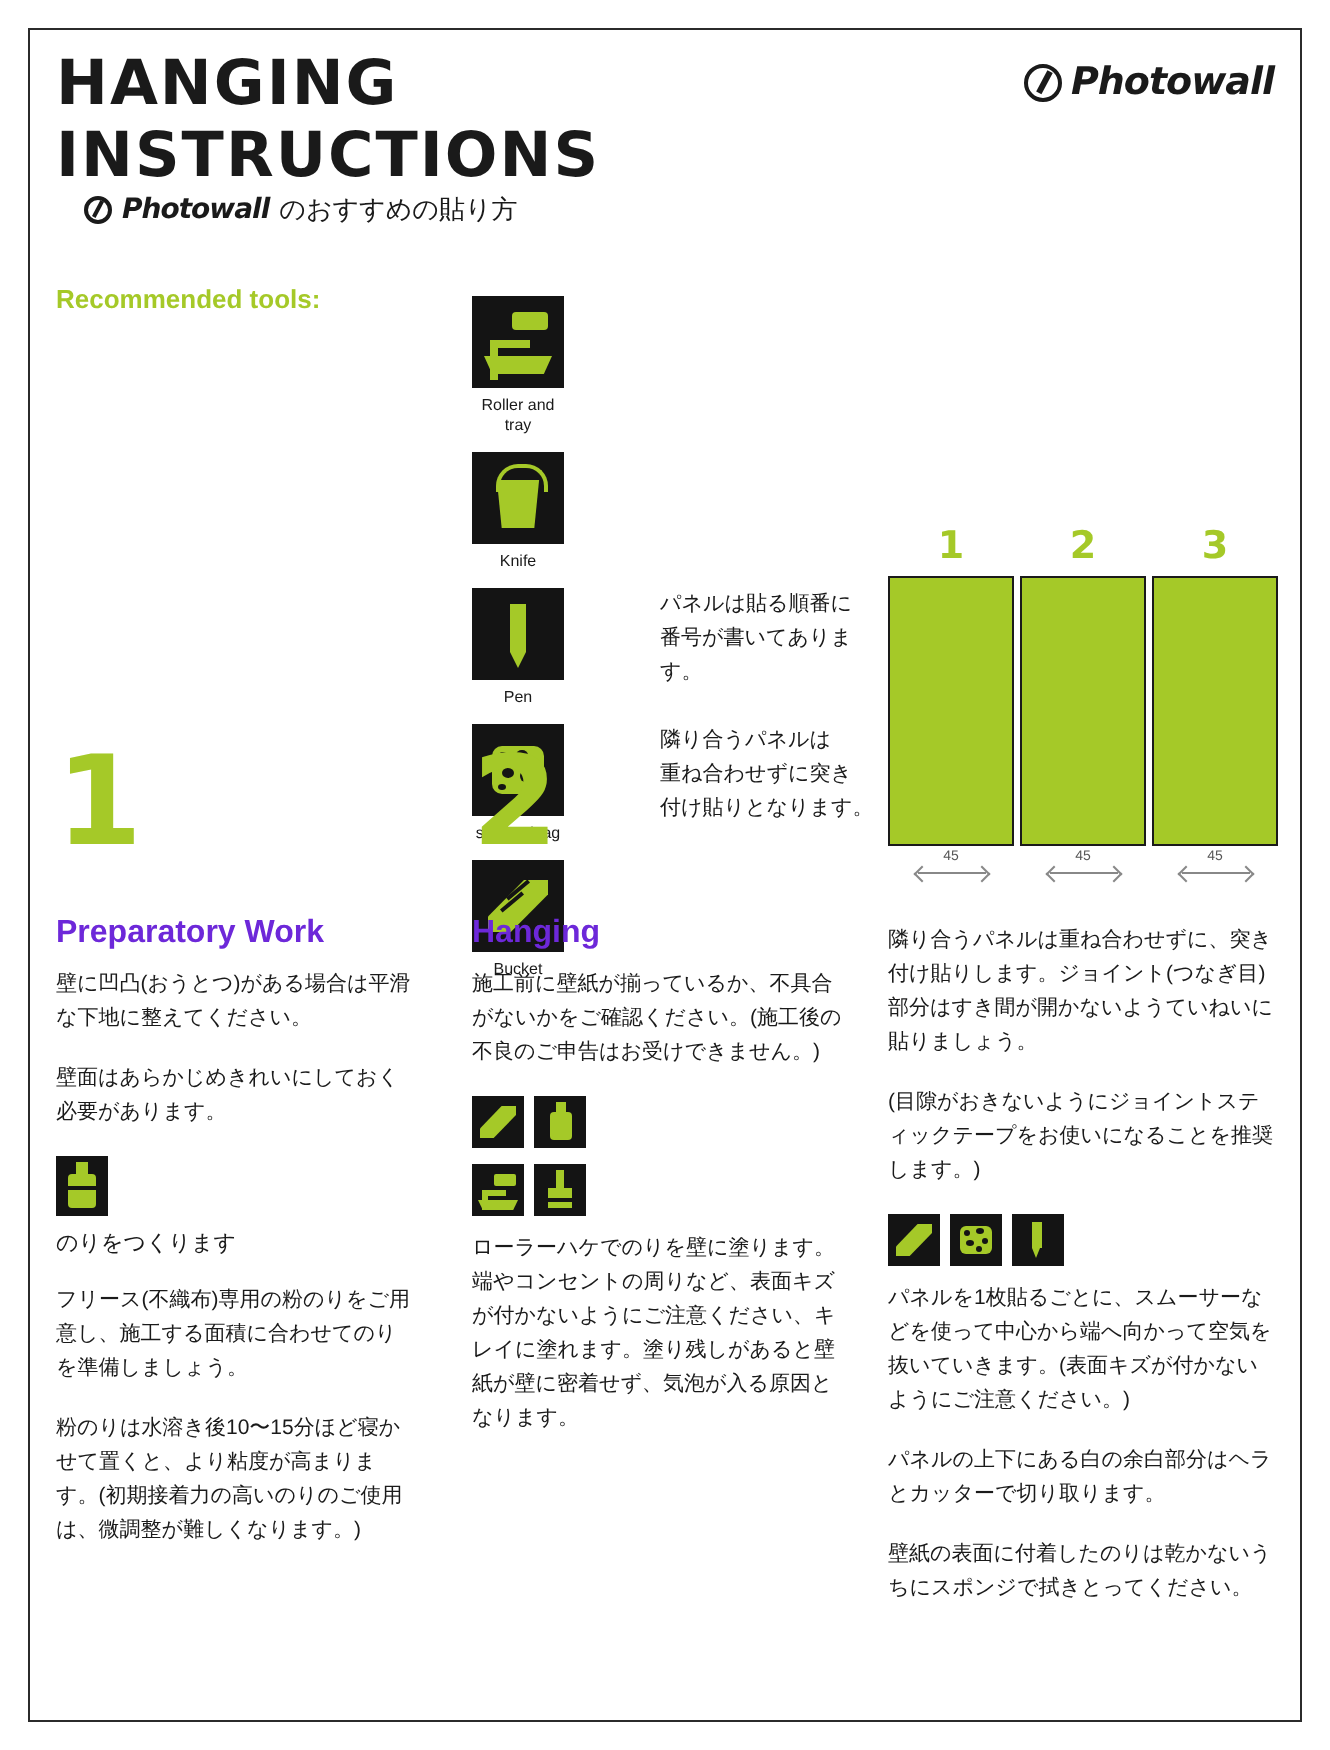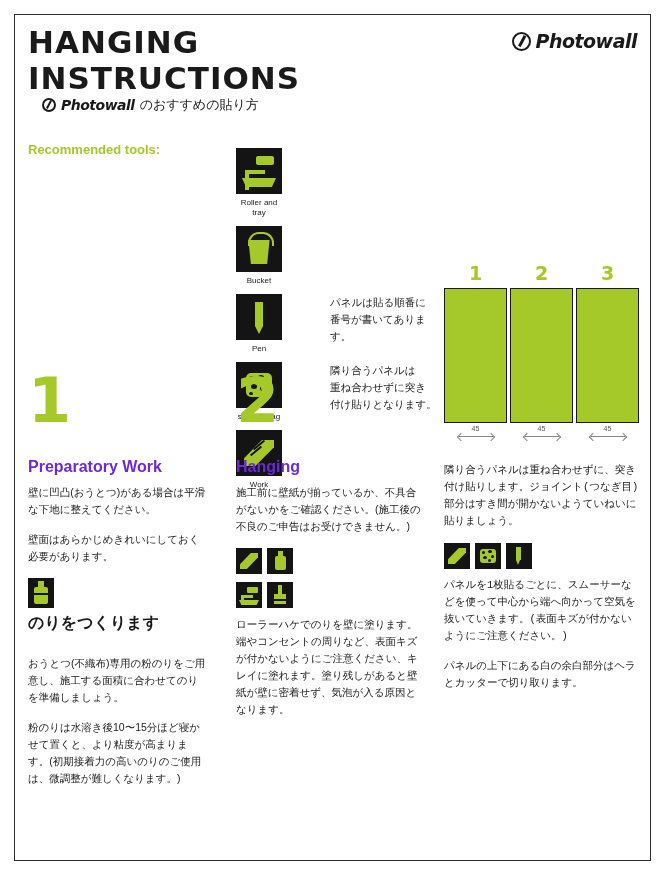--- a/index.html
+++ b/index.html
@@ -210,21 +210,21 @@
 
   
   .col {
     position: absolute;
     font-size: 10.5px;
     line-height: 17px;
     color: #1a1a1a;
   }
   #col1 { left: 28px; top: 484px; width: 180px; }
   #col2 { left: 236px; top: 484px; width: 185px; }
-  #col3 { left: 444px; top: 462px; width: 195px; font-family: Liberation Mono, monospace; }
+  #col3 { left: 444px; top: 462px; width: 195px; }
   .para { margin: 0 0 13px 0; }
 
   
   .panel-area {
     position: absolute;
     left: 444px;
     top: 262px;
     width: 195px;
   }
   .panel-nums {
@@ -344,23 +344,23 @@
   
   .glue-icon {
     width: 26px; height: 30px; background: #141414; position: relative; overflow: hidden;
     margin-bottom: 6px;
   }
   .glue-body { position: absolute; left: 6px; top: 9px; width: 14px; height: 17px; background: #a5c928; border-radius: 2px; }
   .glue-cap { position: absolute; left: 10px; top: 3px; width: 6px; height: 7px; background: #a5c928; }
   .glue-line { position: absolute; left: 6px; top: 15px; width: 14px; height: 2px; background: #141414; }
 
   .bold-line {
-    font-weight: bold;
-    font-size: 16px;
-    margin: 0 0 24px 0;
+    font-weight: normal;
+    font-size: 11px;
+    margin: 0 0 11px 0;
   }
 </style>
 </head>
 <body>
 
 <div class="page">
   <div class="frame"></div>
 
   <div class="header">
     <div class="title">HANGING</div>
@@ -388,21 +388,21 @@
         <span class="g-tray"></span>
       </div>
       <div class="tool-cap">Roller and tray</div>
     </div>
 
     <div class="tool">
       <div class="tool-box">
         <span class="g-bucket-handle"></span>
         <span class="g-bucket"></span>
       </div>
-      <div class="tool-cap">Bucket</div>
+      <div class="tool-cap">Knife</div>
     </div>
 
     <div class="tool">
       <div class="tool-box">
         <span class="g-pen"></span>
         <span class="g-pen-tip"></span>
       </div>
       <div class="tool-cap">Pen</div>
     </div>
 
@@ -420,21 +420,21 @@
       </div>
       <div class="tool-cap">sponge/ rag</div>
     </div>
 
     <div class="tool">
       <div class="tool-box">
         <span class="g-knife"></span>
         <span class="g-knife-line"></span>
         <span class="g-knife-line2"></span>
       </div>
-      <div class="tool-cap">Work</div>
+      <div class="tool-cap">Bucket</div>
     </div>
 
   </div>
 
   <div class="panel-area">
     <div class="panel-nums">
       <span>1</span>
       <span>2</span>
       <span>3</span>
     </div>
@@ -476,21 +476,21 @@
 
   <div class="col" id="col1">
     <p class="para">壁に凹凸(おうとつ)がある場合は平滑な下地に整えてください。</p>
     <p class="para">壁面はあらかじめきれいにしておく必要があります。</p>
     <div class="glue-icon">
       <span class="glue-cap"></span>
       <span class="glue-body"></span>
       <span class="glue-line"></span>
     </div>
     <p class="bold-line">のりをつくります</p>
-    <p class="para">おうとつ(不織布)専用の粉のりをご用意し、施工する面積に合わせてのりを準備しましょう。</p>
+    <p class="para">フリース(不織布)専用の粉のりをご用意し、施工する面積に合わせてのりを準備しましょう。</p>
     <p class="para">粉のりは水溶き後10〜15分ほど寝かせて置くと、より粘度が高まります。(初期接着力の高いのりのご使用は、微調整が難しくなります。)</p>
   </div>
 
   <div class="col" id="col2">
     <p class="para">施工前に壁紙が揃っているか、不具合がないかをご確認ください。(施工後の不良のご申告はお受けできません。)</p>
     <div class="icon-row">
       <span class="mini">
           <i class="m-knife"></i>
         </span>
       <span class="mini">
@@ -508,35 +508,37 @@
       <span class="mini">
         <i class="m-brush-handle"></i>
           <i class="m-brush-head"></i>
       </span>
     </div>
     <p class="para">ローラーハケでのりを壁に塗ります。端やコンセントの周りなど、表面キズが付かないようにご注意ください、キレイに塗れます。塗り残しがあると壁紙が壁に密着せず、気泡が入る原因となります。</p>
   </div>
 
   <div class="col" id="col3">
     <p class="para">隣り合うパネルは重ね合わせずに、突き付け貼りします。ジョイント(つなぎ目)部分はすき間が開かないようていねいに貼りましょう。</p>
+    <p class="para">(目隙がおきないようにジョイントスティックテープをお使いになることを推奨します。)</p>
     <div class="icon-row">
       <span class="mini">
           <i class="m-knife"></i>
         </span>
       <span class="mini">
         <i class="m-sponge">
           <i class="h" style="left:2px;top:2px;width:3px;height:3px;"></i>
           <i class="h" style="left:8px;top:1px;width:4px;height:3px;"></i>
           <i class="h" style="left:11px;top:6px;width:3px;height:3px;"></i>
           <i class="h" style="left:3px;top:7px;width:4px;height:3px;"></i>
           <i class="h" style="left:8px;top:10px;width:3px;height:3px;"></i>
         </i>
       </span>
       <span class="mini">
           <i class="m-pen"></i>
           <i class="m-pen-tip"></i>
         </span>
     </div>
     <p class="para">パネルを1枚貼るごとに、スムーサーなどを使って中心から端へ向かって空気を抜いていきます。(表面キズが付かないようにご注意ください。)</p>
     <p class="para">パネルの上下にある白の余白部分はヘラとカッターで切り取ります。</p>
+    <p class="para">壁紙の表面に付着したのりは乾かないうちにスポンジで拭きとってください。</p>
   </div>
 
 </div>
 
 </body></html>

